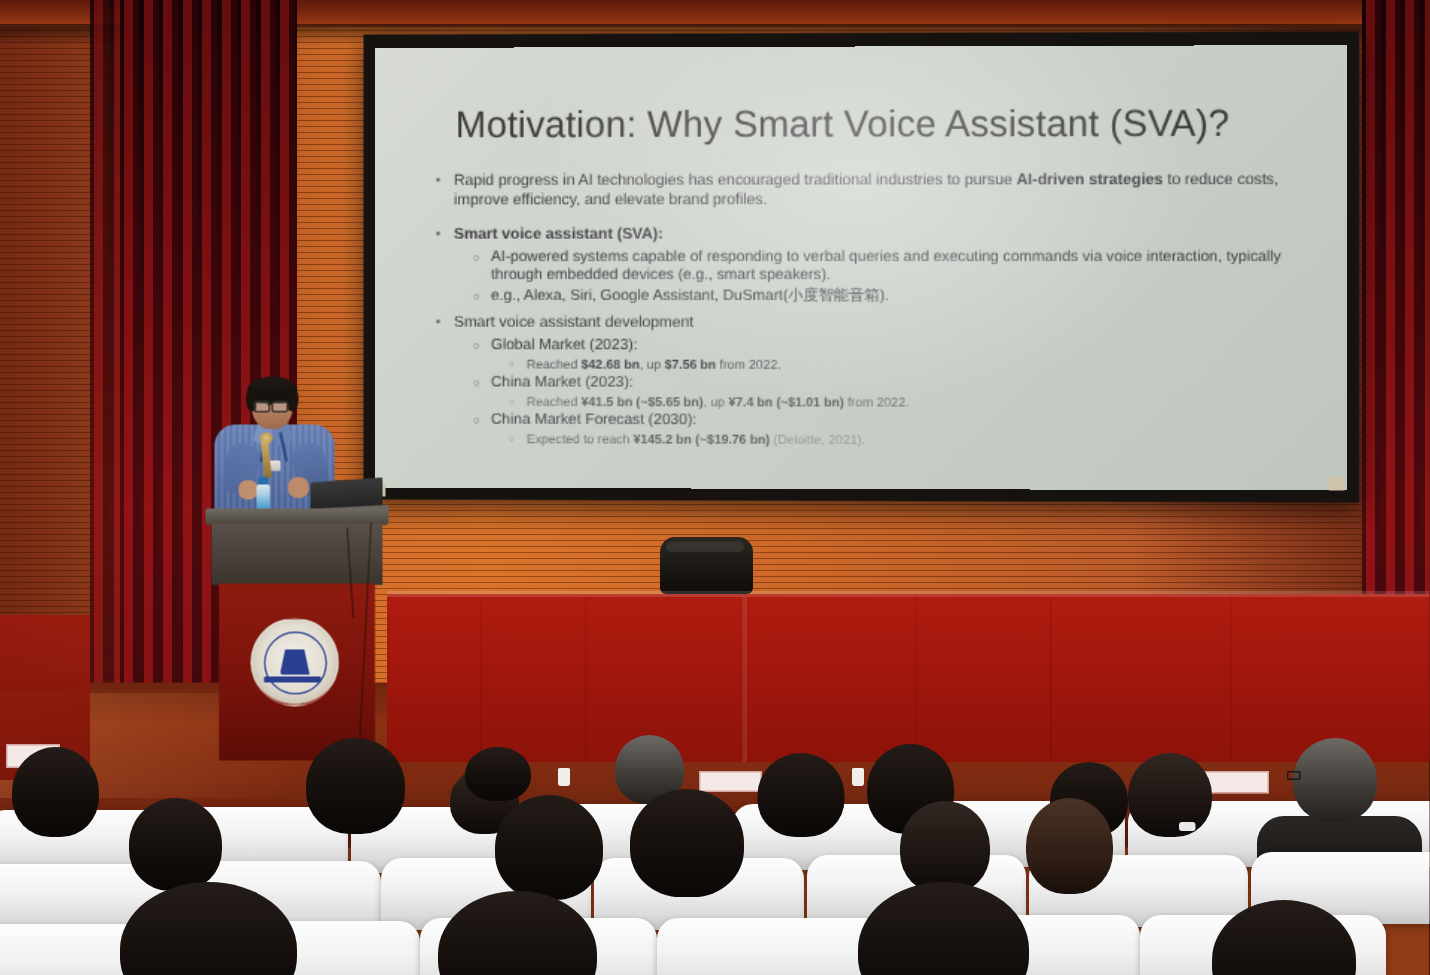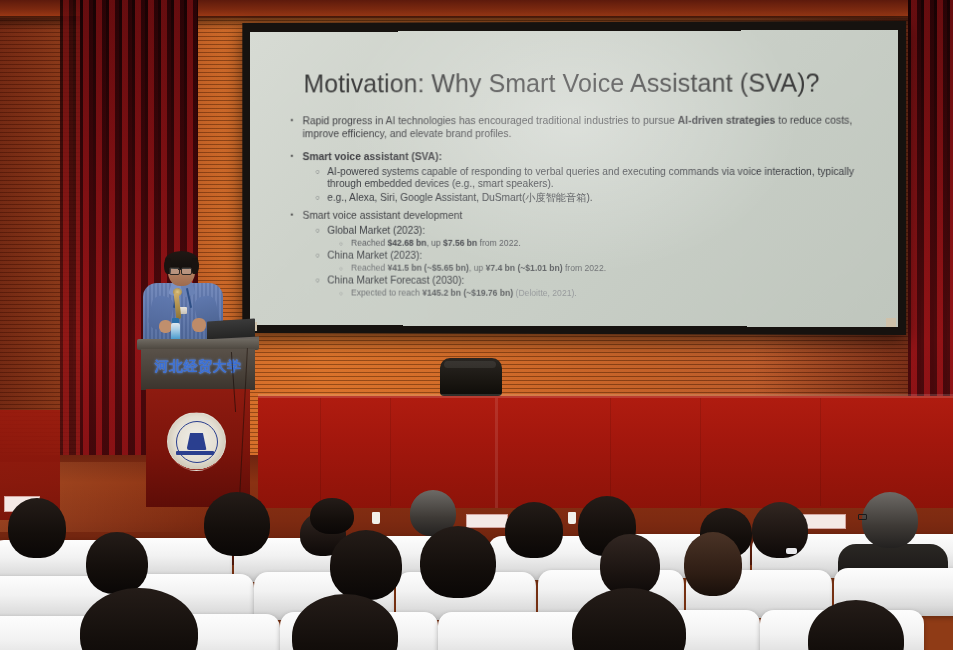--- a/index.html
+++ b/index.html
@@ -415,21 +415,20 @@
   <div class="spk-hand-l"></div>
   <div class="spk-hand-r"></div>
 
   <div class="laptop-screen"></div>
   <div class="laptop-base"></div>
   <div class="bottle-cap"></div>
   <div class="bottle"></div>
 
   <div class="podium-top"></div>
   <div class="podium-body"></div>
-  <div class="podium-text">河北经贸大学</div>
   <div class="podium-lower"></div>
   <div class="podium-emblem">
     <div class="emblem-inner">
       <div class="emblem-core"></div>
     </div>
   </div>
   <div class="emblem-bar"></div>
 
   <div class="cable cable1"></div>
   <div class="cable cable2"></div>

